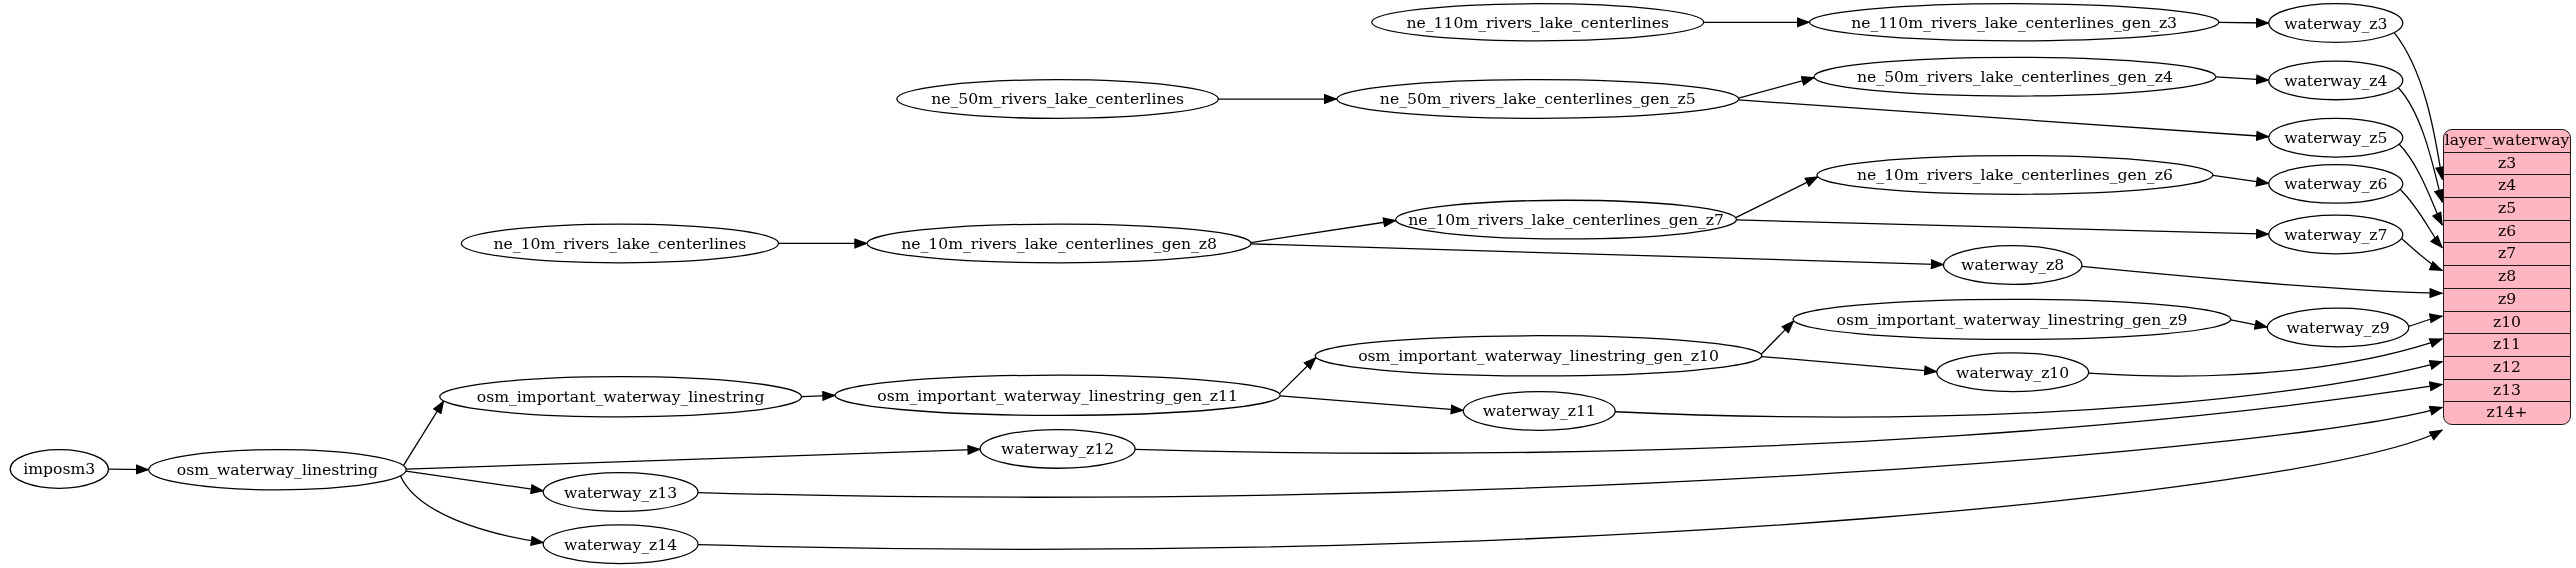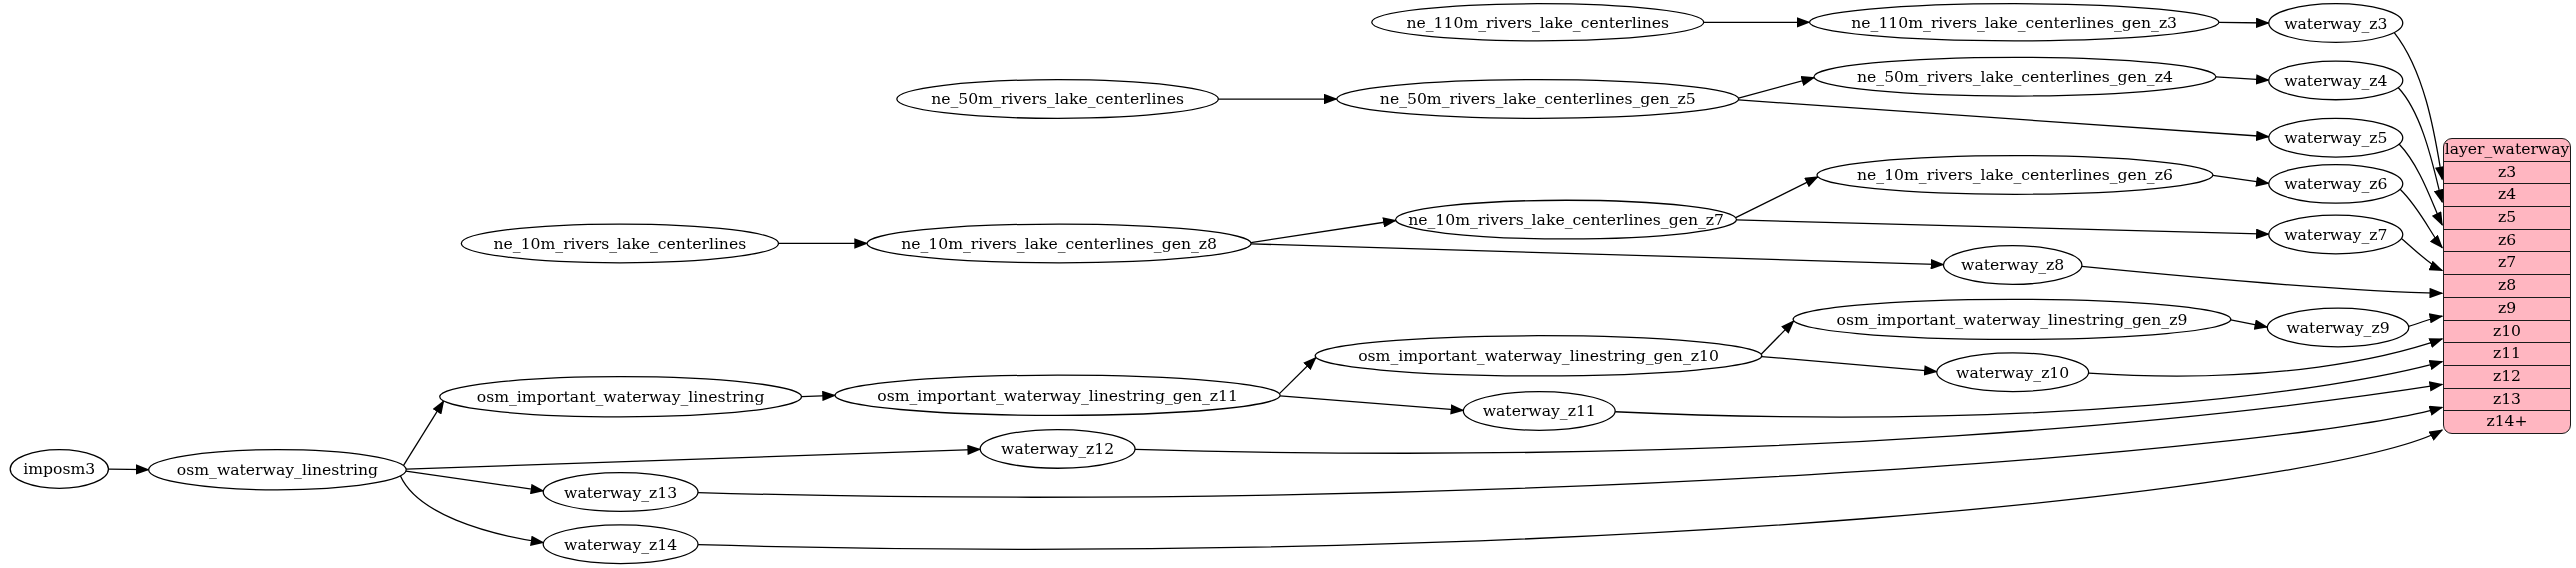--- a/index.html
+++ b/index.html
@@ -11,21 +11,21 @@
     overflow:hidden;
   }
   #graph-svg{position:absolute;left:0;top:0;}
   #graph-svg text{
     font-family:"DejaVu Serif","Liberation Serif",serif;
     font-size:21px;
     fill:#000000;
   }
   #layer-table{
     position:absolute;
-    left:2443px;top:138px;width:128px;height:296px;
+    left:2443px;top:129px;width:128px;height:296px;
     border:1.5px solid #1a1a1a;
     border-radius:9px;
     box-sizing:border-box;
     display:flex;flex-direction:column;
     font-size:15.6px;color:#000000;
     overflow:hidden;
   }
   #layer-table .trow{
     flex:1;
     display:flex;align-items:center;justify-content:center;

